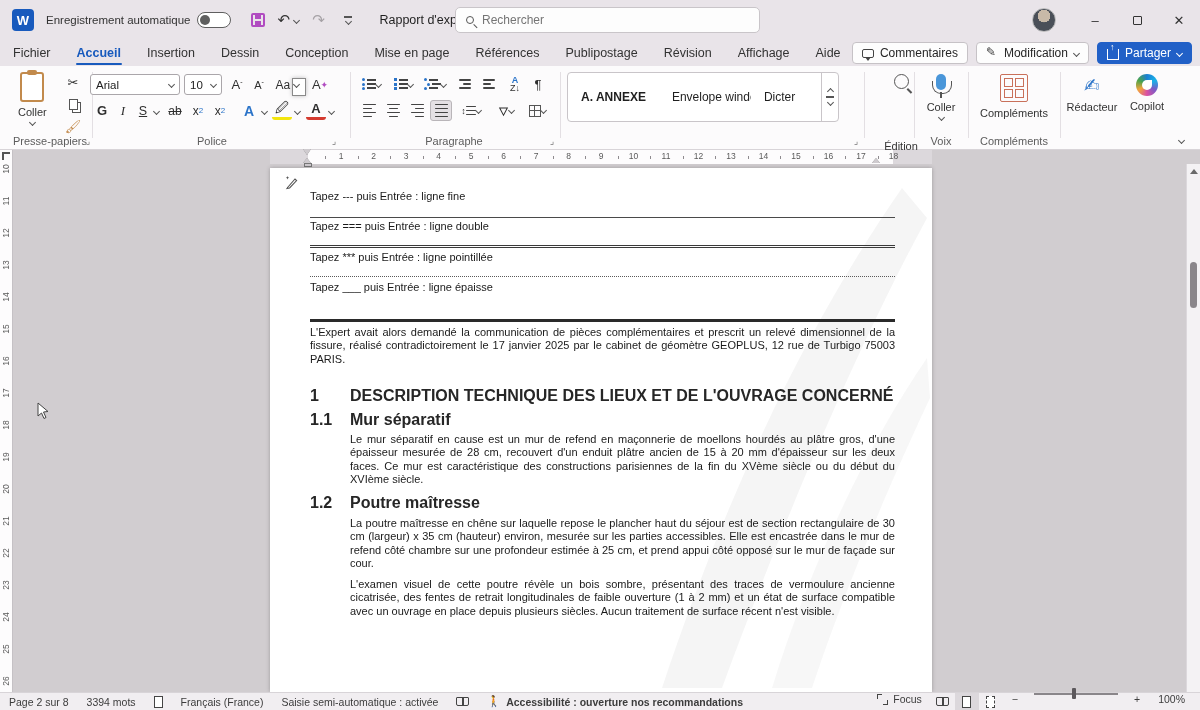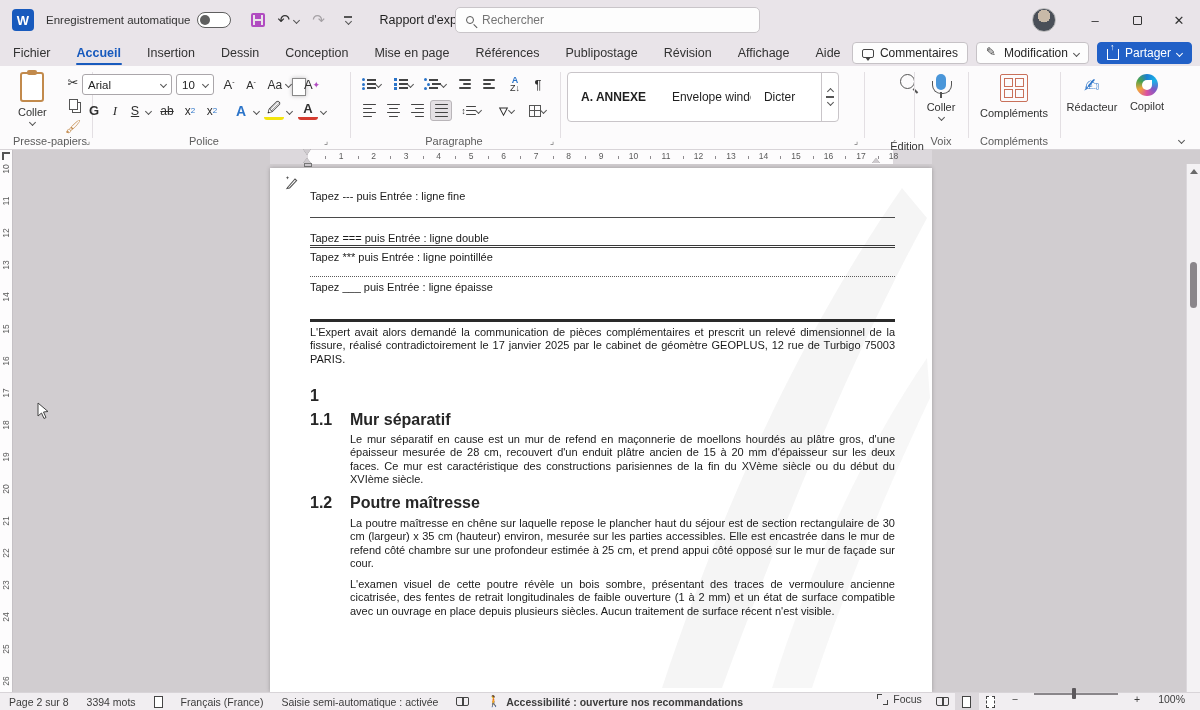--- a/index.html
+++ b/index.html
@@ -223,21 +223,21 @@
       <span class="ibtn" style="left:52px;top:6px;width:22px;height:20px;font-size:13px;">✂</span>
       <span class="ibtn" style="left:52px;top:28px;width:22px;height:20px;">
         <span style="width:9px;height:11px;border:1.3px solid #555;background:#fff;box-shadow:3px 3px 0 -1px #fff,3px 3px 0 0 #555;"></span>
       </span>
       <span class="ibtn" style="left:52px;top:50px;width:22px;height:20px;font-size:13px;color:#c28a4c;">🖌</span>
       <span class="glabel">Presse-papiers</span>
       <span class="launcher" style="right:0;">⌟</span>
     </div>
     <div class="gsep" style="left:92px;"></div>
 
-    <div class="grp" style="left:78px;width:252px;">
+    <div class="grp" style="left:86px;width:252px;">
       <div class="combo" style="left:4px;top:8px;width:90px;">
           <span>Arial</span>
           <span class="chev"></span>
         </div>
       <div class="combo" style="left:98px;top:8px;width:38px;">
           <span>10</span>
           <span class="chev"></span>
         </div>
       <span class="ibtn fontbtn" style="left:140px;top:8px;width:22px;height:21px;font-weight:normal;">
           <span>A</span>
@@ -387,21 +387,21 @@
             <span class="chev up"></span>
             <span style="width:8px;height:1.3px;background:#555;"></span>
             <span class="chev"></span>
           </span>
       </div>
       <span class="launcher" style="right:2px;">⌟</span>
     </div>
     <div class="gsep" style="left:864px;"></div>
 
     <div class="grp" style="left:866px;width:46px;">
-      <div class="bigbtn" style="left:22px;top:8px;width:38px;gap:44px;">
+      <div class="bigbtn" style="left:16px;top:8px;width:38px;gap:44px;">
         <span style="width:15px;height:15px;border:1.6px solid #555;border-radius:50%;position:relative;">
             <span style="position:absolute;left:13px;top:13px;width:6px;height:1.6px;background:#555;transform:rotate(45deg);transform-origin:0 0;"></span>
           </span>
         <span style="margin-top:7px;">Édition</span>
         <span class="chev" style="margin-top:2px;"></span>
       </div>
     </div>
     <div class="gsep" style="left:914px;"></div>
 
     <div class="grp" style="left:916px;width:50px;">
@@ -516,30 +516,31 @@
         <path d="M390 10 C300 140 220 300 150 510 L210 510 C280 320 350 160 415 40 Z" fill="#ededed"></path>
         <path d="M415 180 C360 260 300 380 260 510 L300 510 C340 390 390 280 418 220 Z" fill="#f1f1f1"></path>
       </svg>
       <svg class="penicon" width="16" height="16" viewBox="0 0 16 16">
         <path d="M4 13 L11 5 l1.6 1.6 L5.6 14 3 14.5 Z" fill="none" stroke="#555" stroke-width="1.1"></path>
         <path d="M3.5 2 l0.5 1.2 1.2 0.5 -1.2 0.5 -0.5 1.2 -0.5 -1.2 -1.2 -0.5 1.2 -0.5 Z" fill="#555"></path>
       </svg>
 
       <div class="doc" style="left:40px;top:22px;">Tapez --- puis Entrée : ligne fine</div>
       <div class="hrule r-thin" style="top:49px;"></div>
-      <div class="doc" style="left:40px;top:64px;text-align:right;">Tapez === puis Entrée : ligne double</div>
+      <div class="doc" style="left:40px;top:52px;text-align:right;">Tapez === puis Entrée : ligne double</div>
       <div class="hrule r-double" style="top:77px;"></div>
       <div class="doc" style="left:40px;top:83px;">Tapez *** puis Entrée : ligne pointillée</div>
       <div class="hrule r-dotted" style="top:108px;"></div>
       <div class="doc" style="left:40px;top:113px;">Tapez ___ puis Entrée : ligne épaisse</div>
       <div class="hrule r-thick" style="top:151px;"></div>
 
       <div class="doc just" style="left:40px;top:158px;width:585px;">L'Expert avait alors demandé la communication de pièces complémentaires et prescrit un relevé dimensionnel de la fissure, réalisé contradictoirement le 17 janvier 2025 par le cabinet de géomètre GEOPLUS, 12 rue de Turbigo 75003 PARIS.</div>
 
       <div class="hnum" style="top:219px;">1</div>
+      <div class="htitle" style="top:219px;">DESCRIPTION TECHNIQUE DES LIEUX ET DE L'OUVRAGE CONCERNÉ</div>
 
       <div class="hnum" style="top:243px;">1.1</div>
       <div class="htitle" style="top:243px;">Mur séparatif</div>
       <div class="doc just" style="left:80px;top:265px;width:545px;">Le mur séparatif en cause est un mur de refend en maçonnerie de moellons hourdés au plâtre gros, d'une épaisseur mesurée de 28 cm, recouvert d'un enduit plâtre ancien de 15 à 20 mm d'épaisseur sur les deux faces. Ce mur est caractéristique des constructions parisiennes de la fin du XVème siècle ou du début du XVIème siècle.</div>
 
       <div class="hnum" style="top:326px;">1.2</div>
       <div class="htitle" style="top:326px;">Poutre maîtresse</div>
       <div class="doc just" style="left:80px;top:349px;width:545px;">La poutre maîtresse en chêne sur laquelle repose le plancher haut du séjour est de section rectangulaire de 30 cm (largeur) x 35 cm (hauteur) environ, mesurée sur les parties accessibles. Elle est encastrée dans le mur de refend côté chambre sur une profondeur estimée à 25 cm, et prend appui côté opposé sur le mur de façade sur cour.</div>
       <div class="doc just" style="left:80px;top:410px;width:545px;">L'examen visuel de cette poutre révèle un bois sombre, présentant des traces de vermoulure ancienne cicatrisée, des fentes de retrait longitudinales de faible ouverture (1 à 2 mm) et un état de surface compatible avec un ouvrage en place depuis plusieurs siècles. Aucun traitement de surface récent n'est visible.</div>
     </div>

